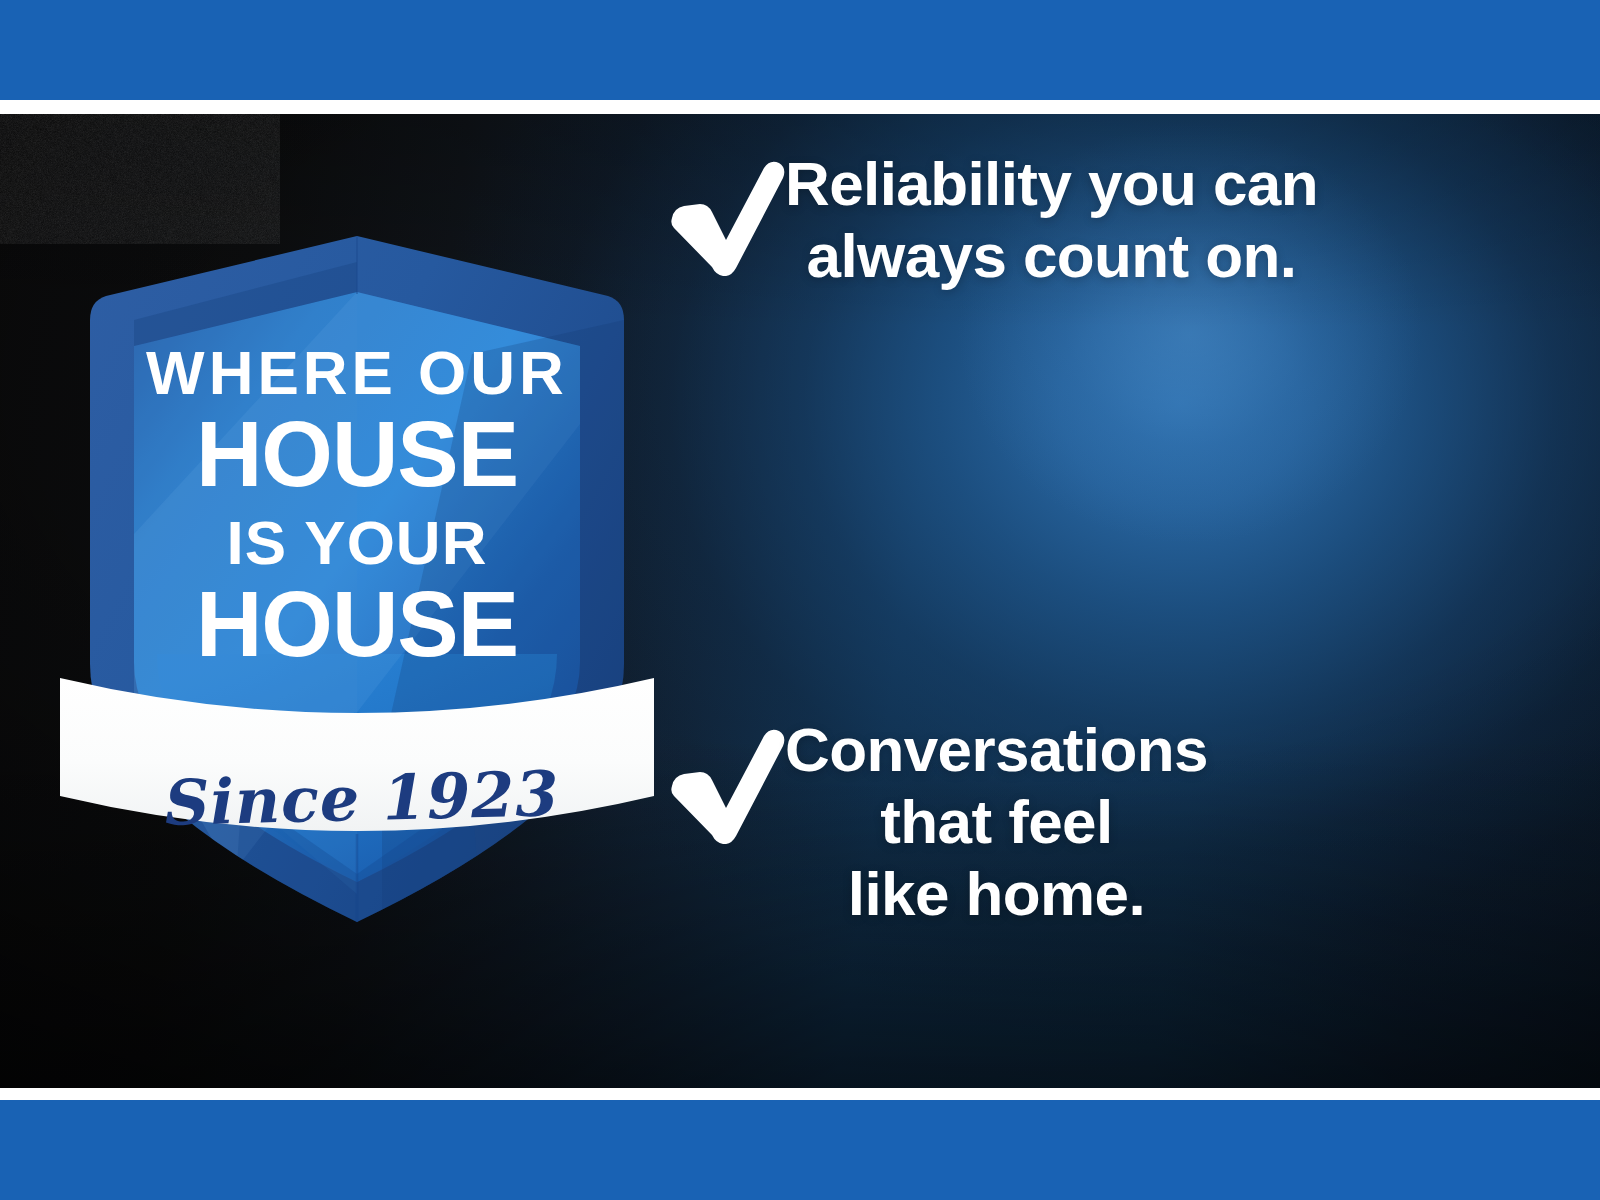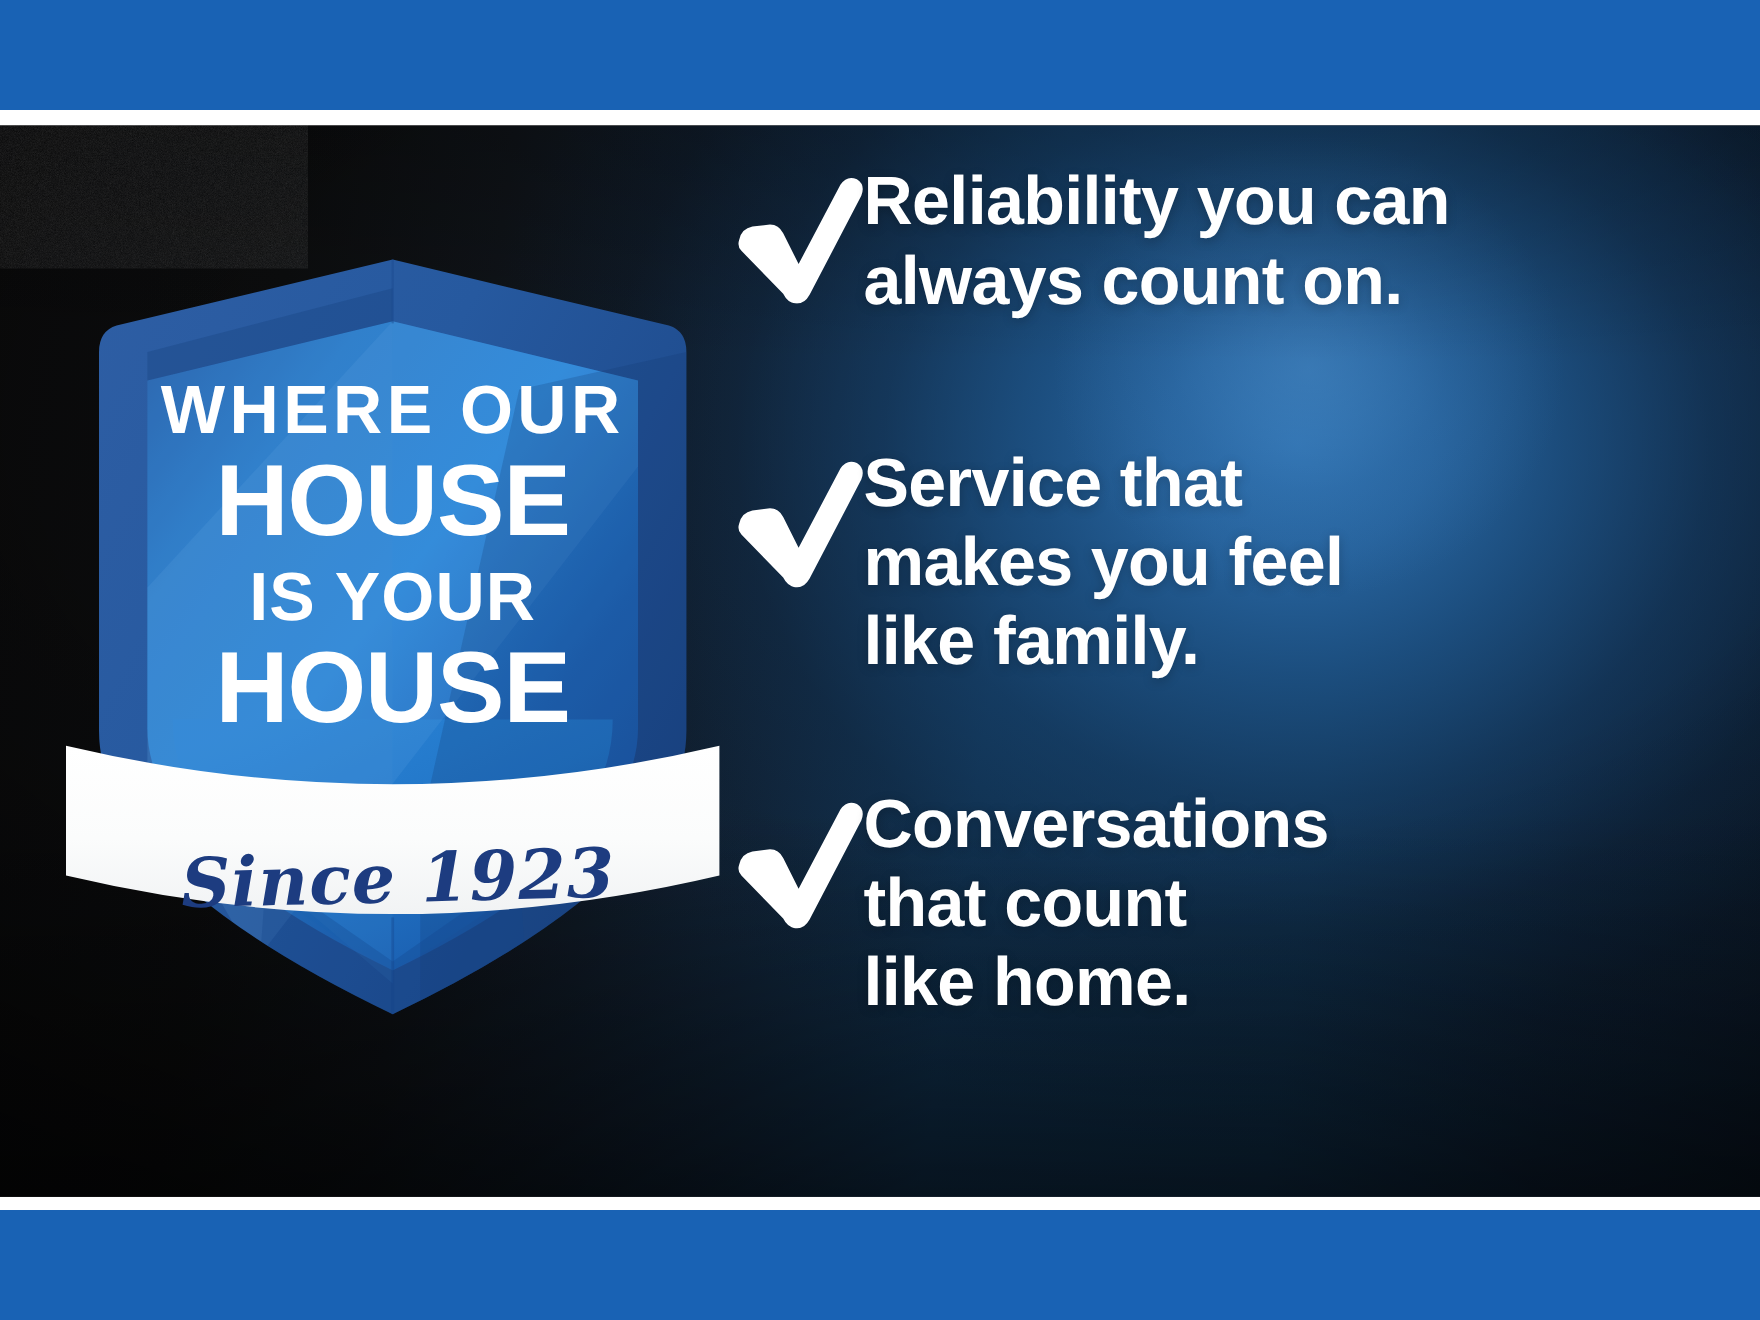--- a/index.html
+++ b/index.html
@@ -145,20 +145,21 @@
 
   .check-text {
     color:#ffffff;
     font-family:"Liberation Sans", sans-serif;
     font-weight:700;
     font-size:62px;
     line-height:1.16;
     letter-spacing:-0.6px;
     white-space:pre-line;
     text-shadow:0 2px 10px rgba(0,0,0,0.22);
+    text-align:center;
   }
   #check-row-0 .check-text { padding-top:2px; }
   #check-row-1 .check-text { padding-top:0px; }
   #check-row-2 .check-text { padding-top:0px; }
 </style>
 </head>
 <body>
 
 <div id="canvas">
 
@@ -296,63 +297,41 @@
                      Q 71,121 63,120
                      Q 56,119 52,111
                      L 14,72
                      Q 10,68 12,62 Z" fill="#ffffff"></path>
           </svg>
         </div>
         <div class="check-text">Reliability you can
 always count on.</div>
       </div>
 
-      <div class="check-row" id="check-row-1">
-        <div class="check-icon">
-          <svg width="130" height="120" viewBox="0 0 130 120" xmlns="http://www.w3.org/2000/svg">
-            <path d="M 12,62
-                     Q 14,52 24,50
-                     L 40,48
-                     Q 48,48 52,56
-                     L 66,84
-                     L 104,12
-                     Q 110,3 119,7
-                     Q 127,12 123,22
-                     L 76,112
-                     Q 71,121 63,120
-                     Q 56,119 52,111
-                     L 14,72
-                     Q 10,68 12,62 Z" fill="#ffffff"></path>
-          </svg>
-        </div>
-        <div class="check-text">Service that
-makes you feel
-like family.</div>
-      </div>
 
       <div class="check-row" id="check-row-2">
         <div class="check-icon">
           <svg width="130" height="120" viewBox="0 0 130 120" xmlns="http://www.w3.org/2000/svg">
             <path d="M 12,62
                      Q 14,52 24,50
                      L 40,48
                      Q 48,48 52,56
                      L 66,84
                      L 104,12
                      Q 110,3 119,7
                      Q 127,12 123,22
                      L 76,112
                      Q 71,121 63,120
                      Q 56,119 52,111
                      L 14,72
                      Q 10,68 12,62 Z" fill="#ffffff"></path>
           </svg>
         </div>
         <div class="check-text">Conversations
-that count
+that feel
 like home.</div>
       </div>
 
     </div>
   </div>
 
   <div id="brandbar-bottom" class="brandbar"></div>
 </div>
 
 </body></html>

